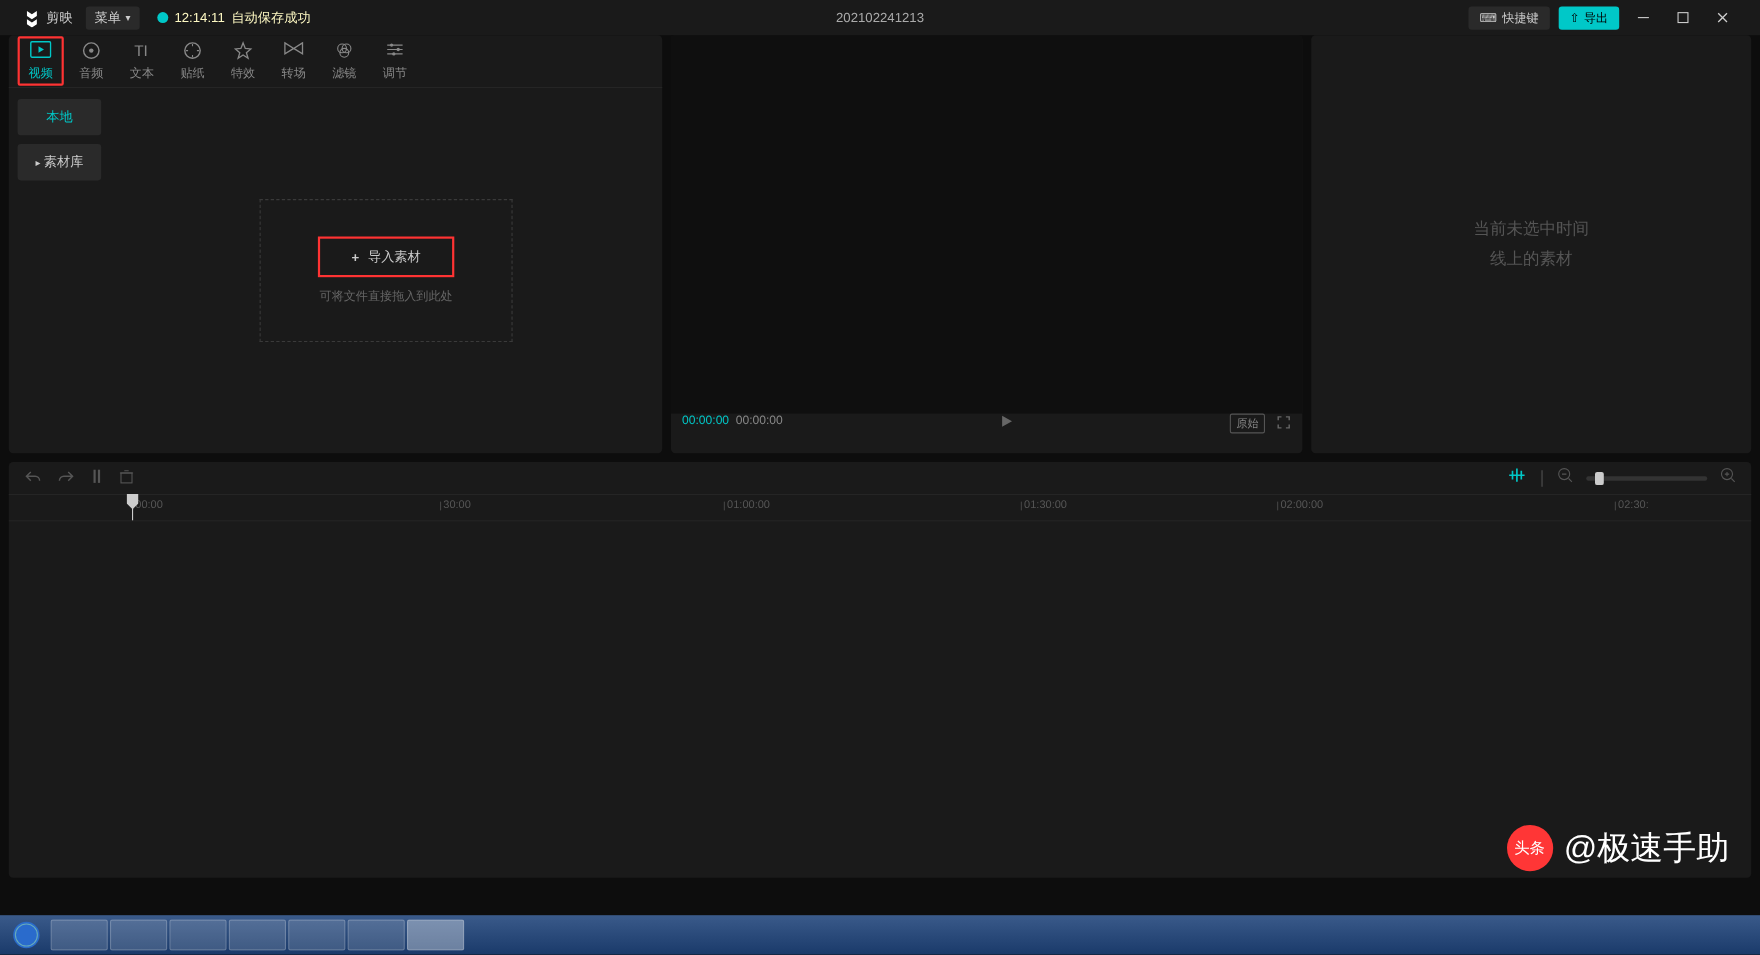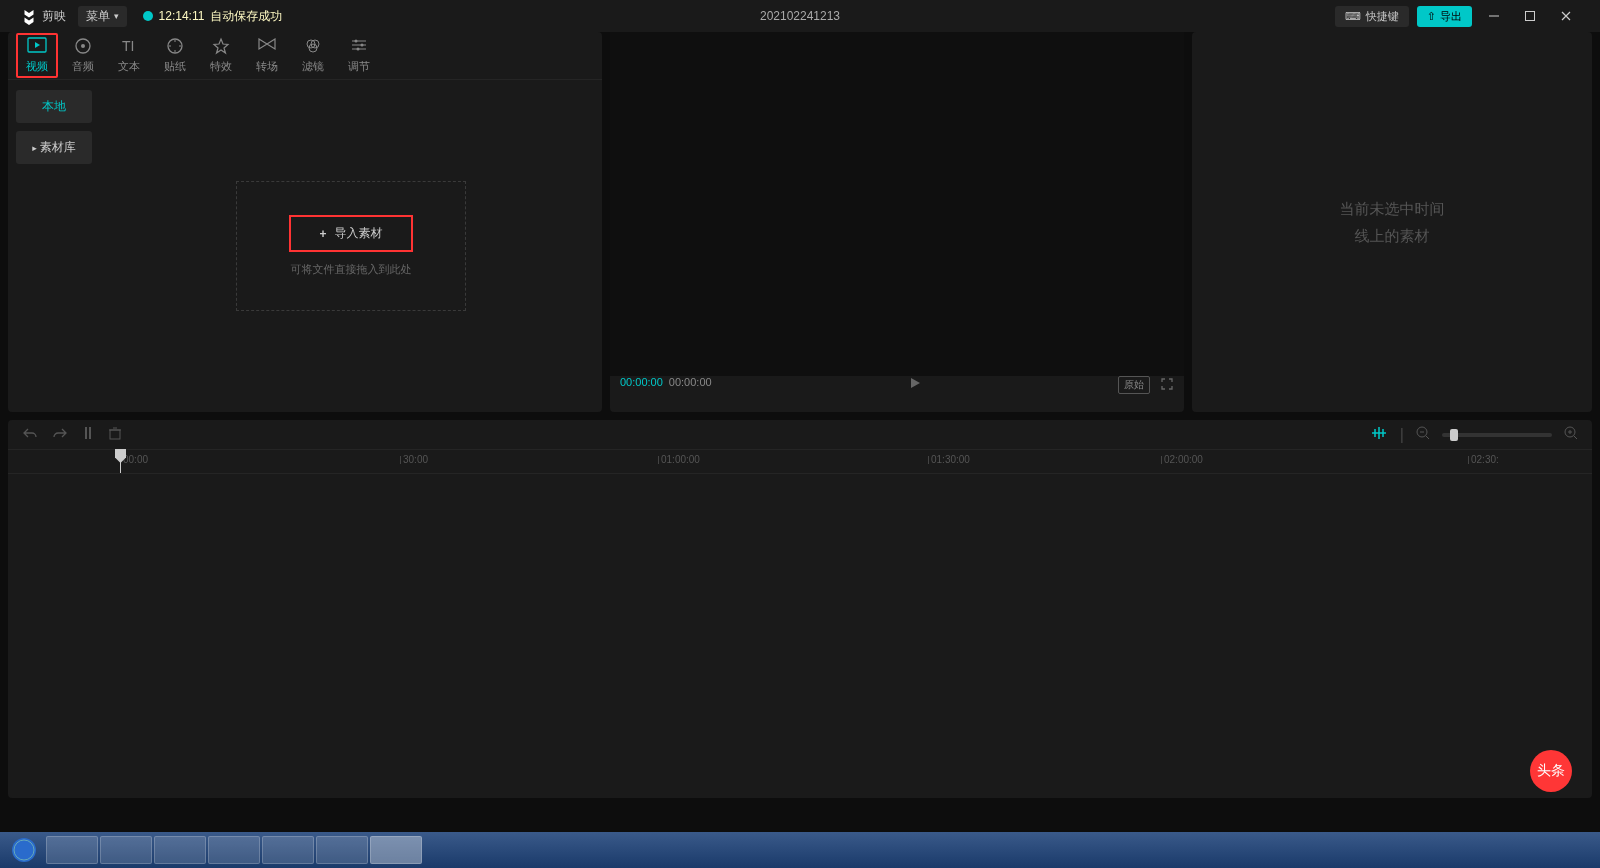--- a/index.html
+++ b/index.html
@@ -319,20 +319,21 @@
       </div>
     <div class="ruler-tick" style="left:1460px;">
         <span>02:30:</span>
       </div>
   </div>
 
 </div>
 
 <div class="watermark">
   <div class="wm-logo"></div>
+  <span>@极速手助</span>
 </div>
 
 <div class="taskbar">
   <div class="start-orb">
     <svg width="28" height="28" viewBox="0 0 28 28">
         <circle cx="14" cy="14" r="12" fill="#2a6bcc"></circle>
         <circle cx="14" cy="14" r="10" fill="none" stroke="#6ab" stroke-width="1"></circle>
       </svg>
   </div>
   <div class="task-item"></div>

